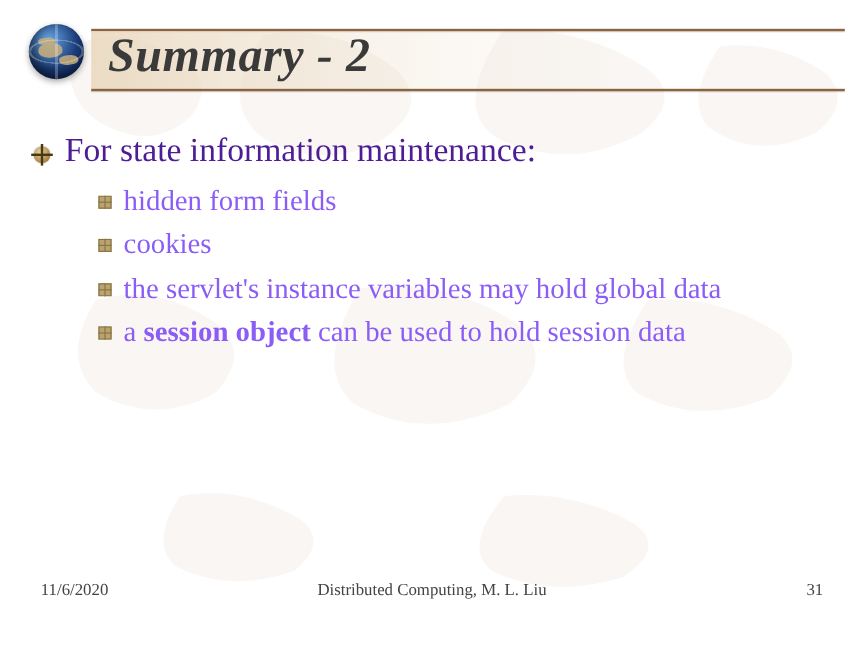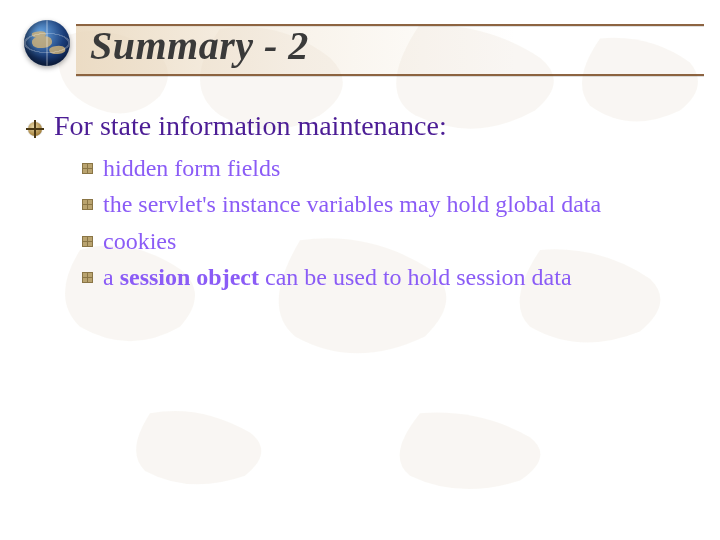--- a/index.html
+++ b/index.html
@@ -221,27 +221,32 @@
       <span class="bullet-compass"></span>
       <span>For state information maintenance:</span>
     </div>
     <div class="l2-list">
       <div class="l2">
         <span class="bullet-square"></span>
         <span>hidden form fields</span>
       </div>
       <div class="l2">
         <span class="bullet-square"></span>
+        <span>cookies</span>
+      </div>
+      <div class="l2">
+        <span class="bullet-square"></span>
         <span>the servlet's instance variables may hold global data</span>
       </div>
       <div class="l2">
         <span class="bullet-square"></span>
-        <span>cookies</span>
-      </div>
-      <div class="l2">
-        <span class="bullet-square"></span>
         <span>a <b>session object</b> can be used to hold session data</span>
       </div>
     </div>
   </div>
 
+  <div class="footer">
+    <span class="date">11/6/2020</span>
+    <span class="center">Distributed Computing, M. L. Liu</span>
+    <span class="pagenum">31</span>
+  </div>
 
 </div>
 
 </body></html>

